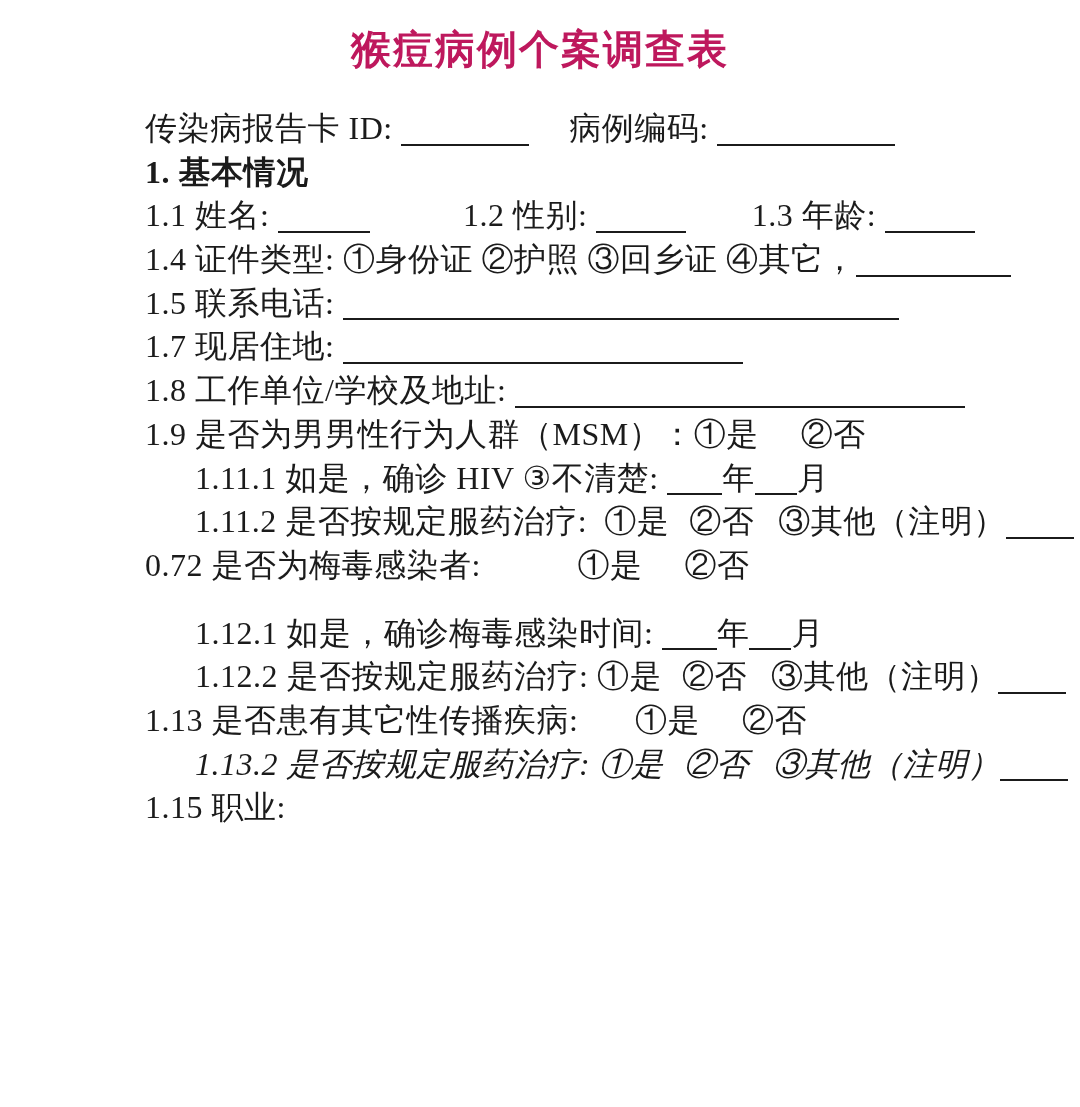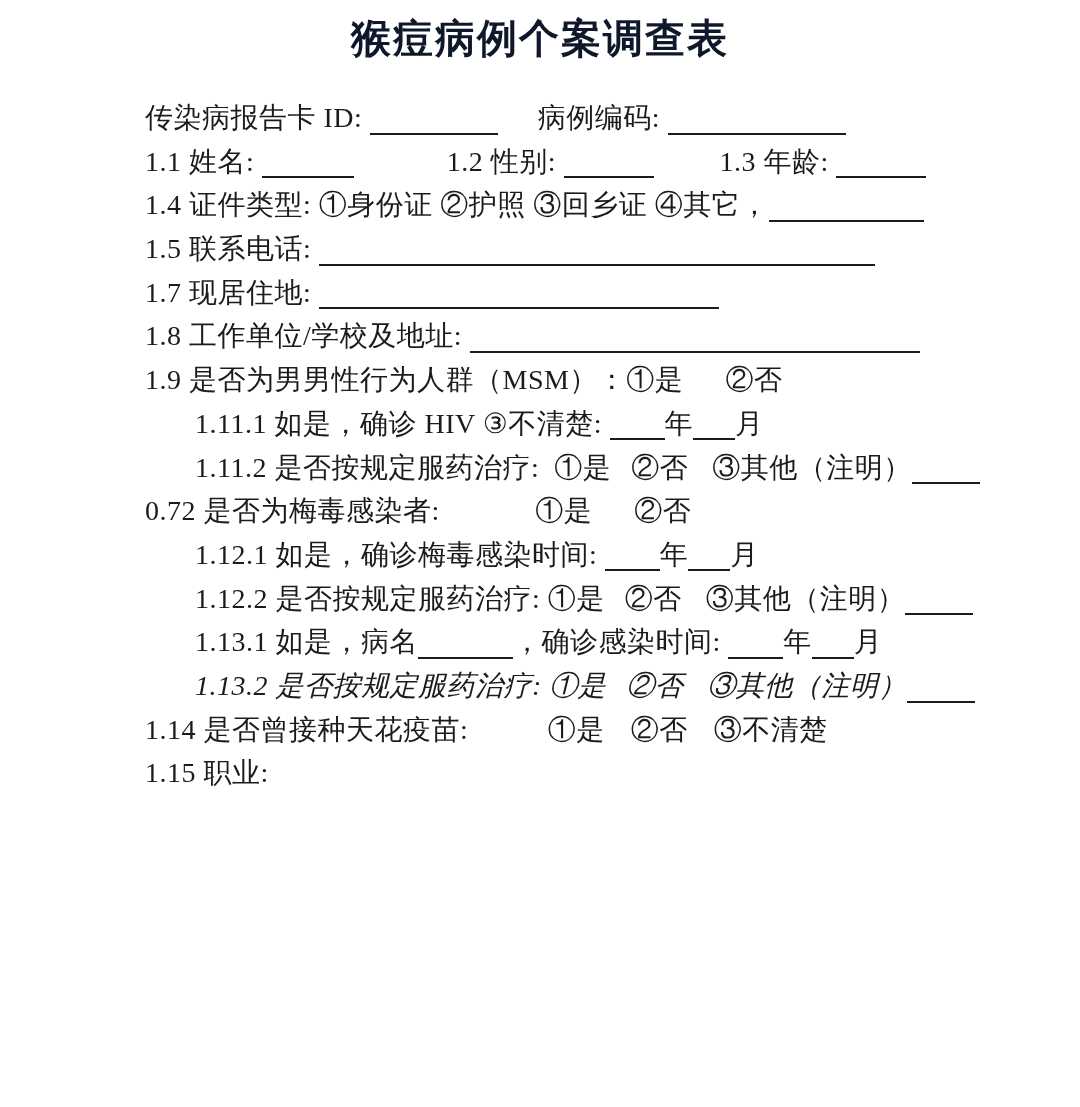--- a/index.html
+++ b/index.html
@@ -10,55 +10,56 @@
     color:#1b1b1b;
   }
   .page{width:1080px;height:1107px;position:relative;}
   .doc-title{
     text-align:center;
     padding-top:14px;
     font-size:40px;
     font-weight:bold;
     letter-spacing:2px;
     line-height:1.25;
-    color:#0f172a;
+    color:#be185d;
+    margin-top:11px;
   }
   .form-lines{margin-top:32px;padding-left:145px;}
   .line{
     height:43.7px;
     line-height:43.7px;
-    font-size:28px;
+    font-size:32px;
     white-space:pre;
     letter-spacing:0.5px;
   }
   .line.bold{font-weight:bold;}
   .blank{
     display:inline-block;
     height:26px;
     vertical-align:middle;
     border-bottom:2px solid #1b1b1b;
   }
   .gap{display:inline-block;height:1px;}
 </style>
 </head>
 <body>
 
 <div class="page">
   <div class="doc-title">猴痘病例个案调查表</div>
   <div class="form-lines">
       <div class="line"><span>传染病报告卡 ID: </span><span class="blank" style="width: 128px;"></span><span class="gap" style="width: 40px;"></span><span>病例编码: </span><span class="blank" style="width: 178px;"></span></div>
+      <div class="line bold"><span>1. 基本情况</span></div>
       <div class="line"><span>1.1 姓名: </span><span class="blank" style="width: 92px;"></span><span class="gap" style="width: 93px;"></span><span>1.2 性别: </span><span class="blank" style="width: 90px;"></span><span class="gap" style="width: 66px;"></span><span>1.3 年龄: </span><span class="blank" style="width: 90px;"></span></div>
       <div class="line"><span>1.4 证件类型: ①身份证 ②护照 ③回乡证 ④其它，</span><span class="blank" style="width: 155px;"></span></div>
       <div class="line"><span>1.5 联系电话: </span><span class="blank" style="width: 556px;"></span></div>
       <div class="line"><span>1.7 现居住地: </span><span class="blank" style="width: 400px;"></span></div>
       <div class="line"><span>1.8 工作单位/学校及地址: </span><span class="blank" style="width: 450px;"></span></div>
       <div class="line"><span>1.9 是否为男男性行为人群（MSM）：①是</span><span class="gap" style="width: 42px;"></span><span>②否</span></div>
       <div class="line" style="padding-left: 50px;"><span>1.11.1 如是，确诊 HIV ③不清楚: </span><span class="blank" style="width: 55px;"></span><span>年</span><span class="blank" style="width: 42px;"></span><span>月</span></div>
       <div class="line" style="padding-left: 50px;"><span>1.11.2 是否按规定服药治疗:  ①是</span><span class="gap" style="width: 20px;"></span><span>②否</span><span class="gap" style="width: 24px;"></span><span>③其他（注明）</span><span class="blank" style="width: 68px;"></span></div>
       <div class="line"><span>0.72 是否为梅毒感染者: </span><span class="gap" style="width: 88px;"></span><span>①是</span><span class="gap" style="width: 42px;"></span><span>②否</span></div>
-      <div class="line" style="padding-left: 50px;"><span>1.12.1 如是，确诊梅毒感染时间: </span><span class="blank" style="width: 55px;"></span><span>年</span><span class="blank" style="width: 42px;"></span><span>月</span></div>
+      <div class="line" style="padding-left: 50px; margin-top: 24px;"><span>1.12.1 如是，确诊梅毒感染时间: </span><span class="blank" style="width: 55px;"></span><span>年</span><span class="blank" style="width: 42px;"></span><span>月</span></div>
       <div class="line" style="padding-left: 50px;"><span>1.12.2 是否按规定服药治疗: ①是</span><span class="gap" style="width: 20px;"></span><span>②否</span><span class="gap" style="width: 24px;"></span><span>③其他（注明）</span><span class="blank" style="width: 68px;"></span></div>
-      <div class="line" style="padding-left: 50px;"><span>1.13.1 如是，病名</span><span class="blank" style="width: 95px;"></span><span>，确诊感染时间: </span><span class="blank" style="width: 55px;"></span><span>年</span><span class="blank" style="width: 42px;"></span><span>月</span></div>
+      <div class="line"><span>1.13 是否患有其它性传播疾病: </span><span class="gap" style="width: 48px;"></span><span>①是</span><span class="gap" style="width: 42px;"></span><span>②否</span></div>
       <div class="line" style="padding-left: 50px; font-style: italic;"><span>1.13.2 是否按规定服药治疗: ①是</span><span class="gap" style="width: 20px;"></span><span>②否</span><span class="gap" style="width: 24px;"></span><span>③其他（注明）</span><span class="blank" style="width: 68px;"></span></div>
-      <div class="line"><span>1.14 是否曾接种天花疫苗: </span><span class="gap" style="width: 72px;"></span><span>①是</span><span class="gap" style="width: 26px;"></span><span>②否</span><span class="gap" style="width: 26px;"></span><span>③不清楚</span></div>
       <div class="line"><span>1.15 职业: </span></div>
     </div>
 </div>
 
 </body></html>

